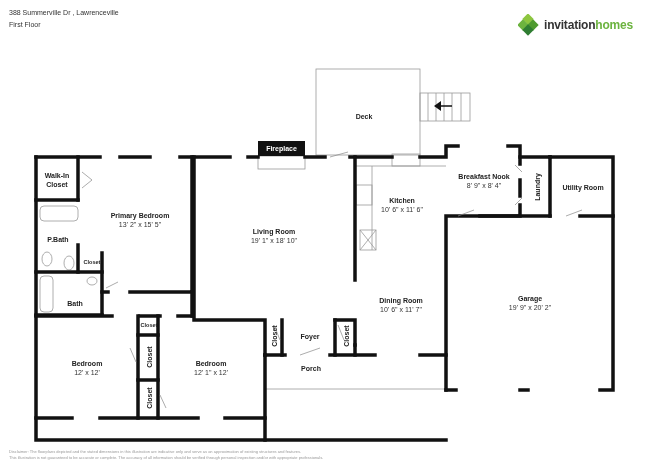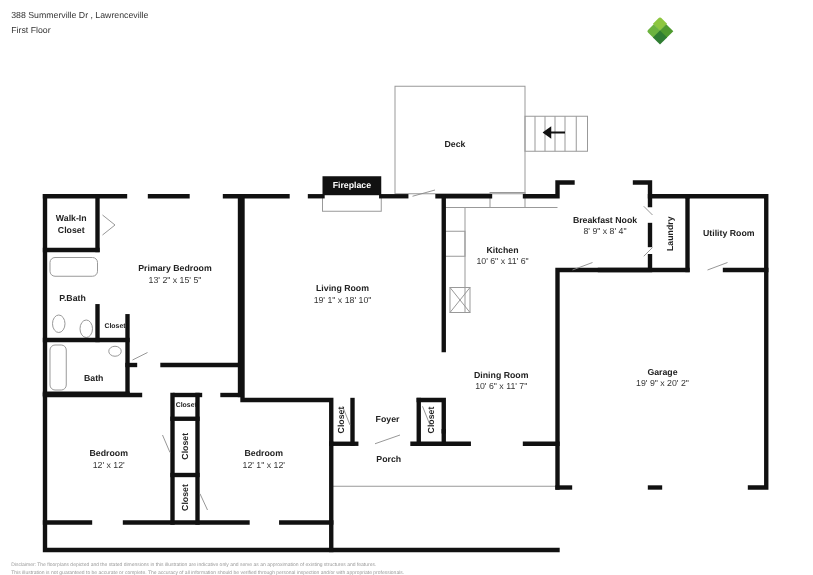--- a/index.html
+++ b/index.html
@@ -22,20 +22,21 @@
 <div class="hdr" style="top:9px;">388 Summerville Dr , Lawrenceville</div>
 <div class="hdr" style="top:21px;">First Floor</div>
 
 <div class="logo">
   <svg width="22" height="22" viewBox="0 0 22 22">
     <rect x="6" y="1" width="8" height="8" transform="rotate(45 10 5)" fill="#8dc63f"></rect>
     <rect x="1" y="7" width="8" height="8" transform="rotate(45 5 11)" fill="#6cb33f"></rect>
     <rect x="11" y="7" width="8" height="8" transform="rotate(45 15 11)" fill="#4e9a2e"></rect>
     <rect x="6" y="12" width="8" height="8" transform="rotate(45 10 16)" fill="#2f7d32"></rect>
   </svg>
+  <span class="logo-text"><span>invitation</span><span class="g">homes</span></span>
 </div>
 
 <svg class="plan" viewBox="0 0 650 460">
   <g fill="none" stroke="#999" stroke-width="0.8">
 
     <rect x="316" y="69" width="104" height="86"></rect>
 
     <rect x="420" y="93" width="50" height="28"></rect>
     <line x1="428" y1="93" x2="428" y2="121"></line>
       <line x1="436" y1="93" x2="436" y2="121"></line>

